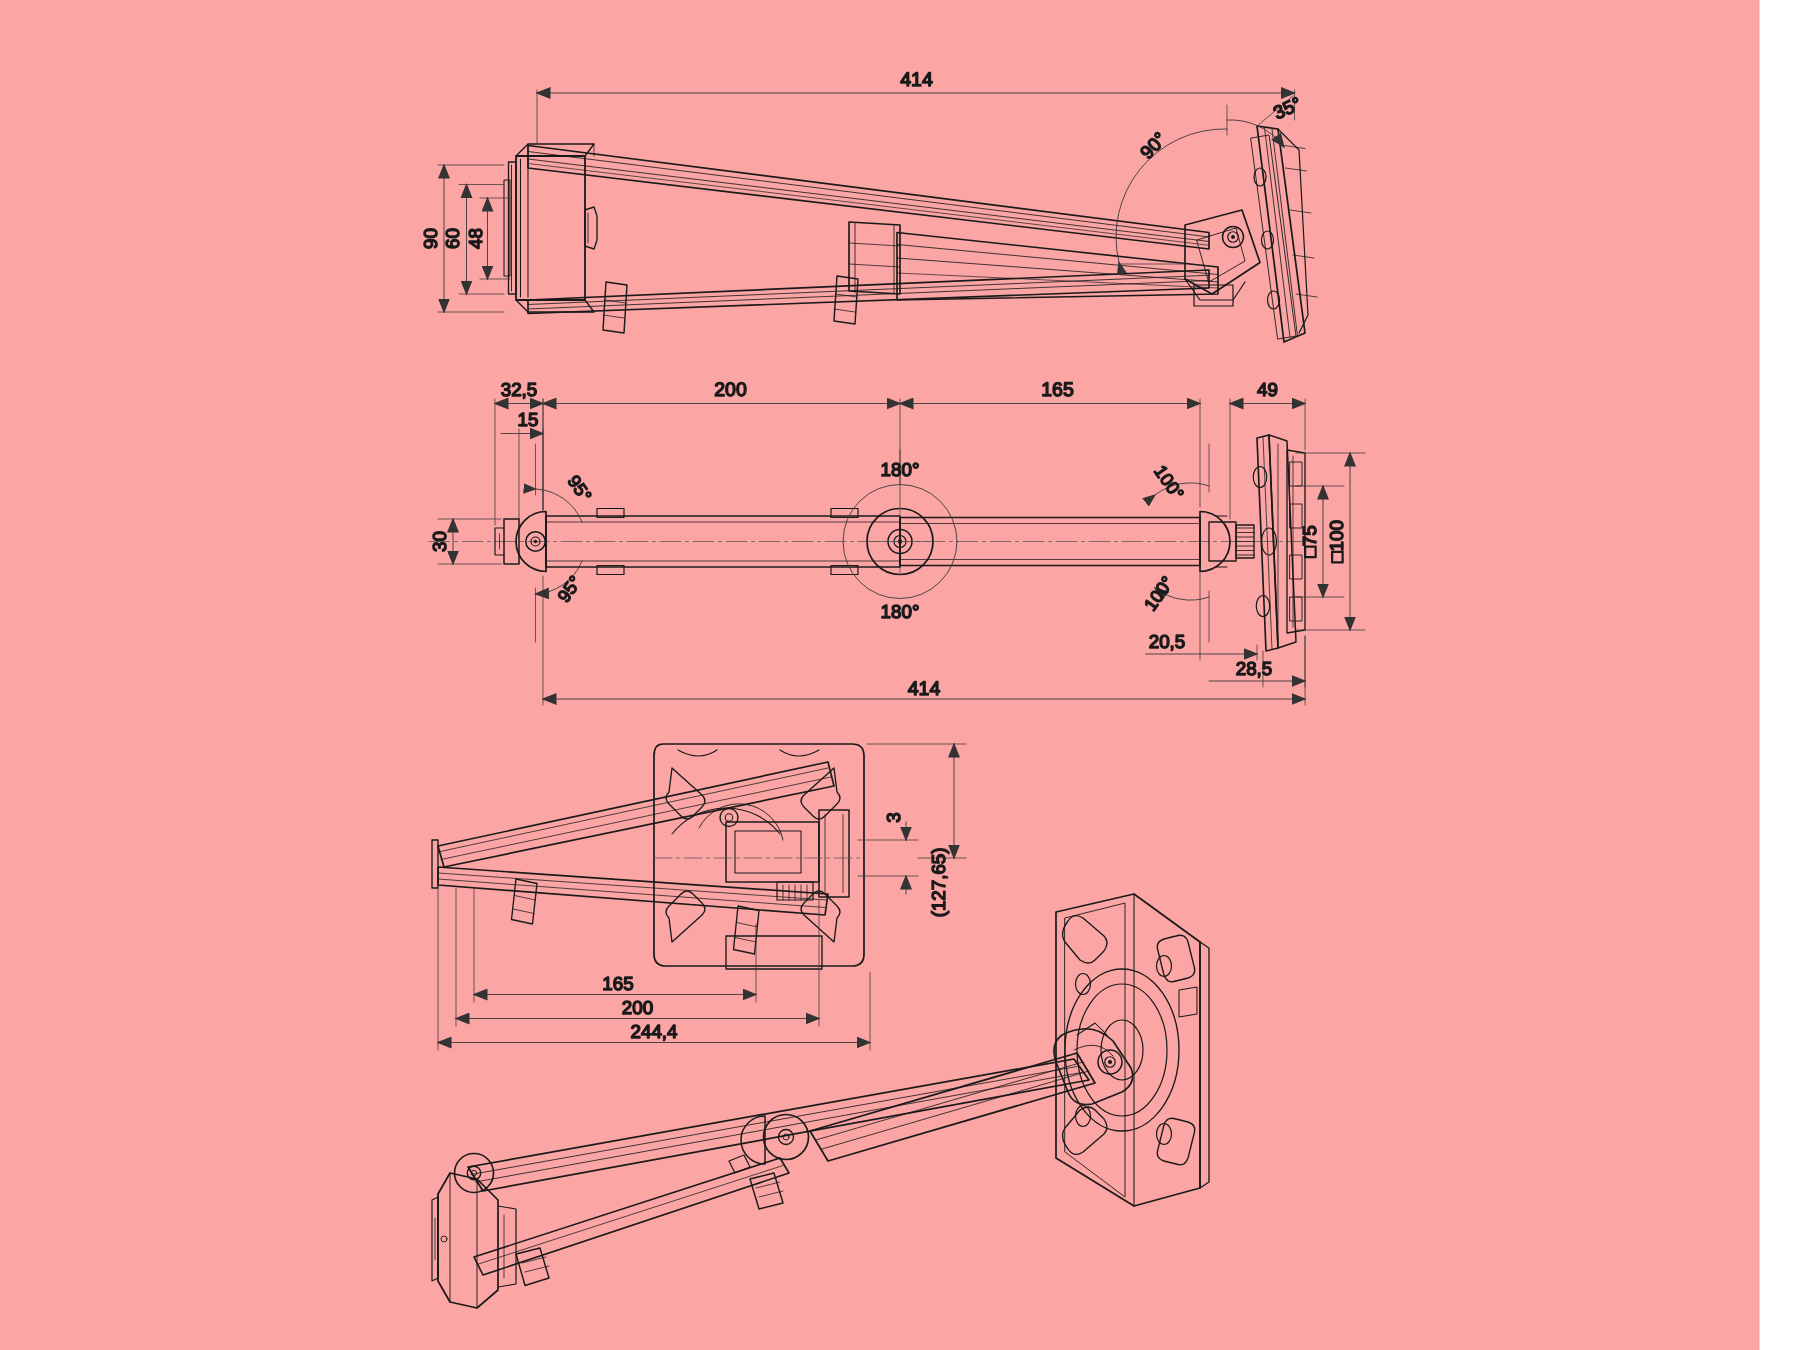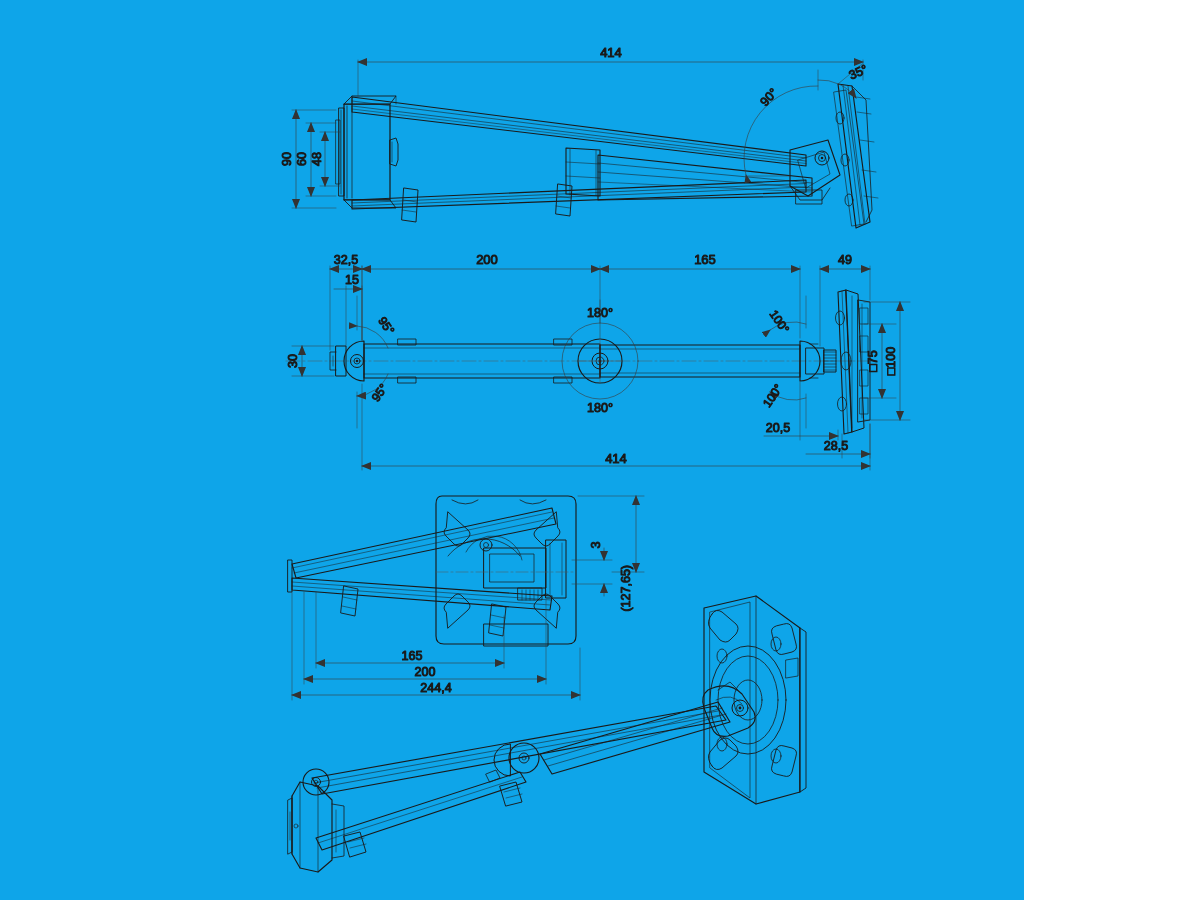--- a/index.html
+++ b/index.html
@@ -1,19 +1,19 @@
 <!DOCTYPE html>
 <html><head>
 <meta charset="utf-8">
 <title>Technical Drawing</title>
 <style>
   html,body{margin:0;padding:0;background:#fff;}
   body{width:1200px;height:900px;overflow:hidden;
        font-family:"Liberation Sans", sans-serif;}
-  #sheet{position:relative;width:1024px;height:900px;background:#0ea5e9;}
+  #sheet{position:relative;width:1173px;height:900px;background:#fca5a5;}
   #sheet svg{position:absolute;top:0;left:0;}
   text{font-family:"Liberation Sans", sans-serif;fill:#1a1a1a;}
 </style>
 </head>
 <body>
 
 <div id="sheet">
 
 <svg width="1200" height="900" viewBox="0 0 1200 900">
   <defs>

